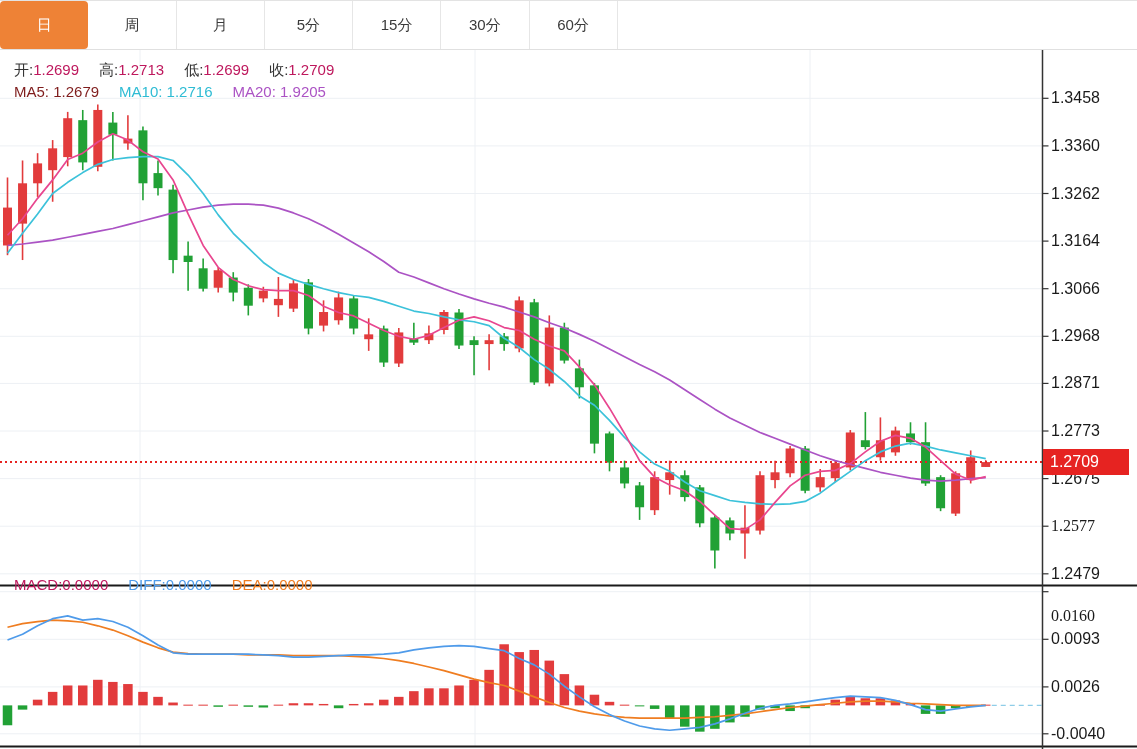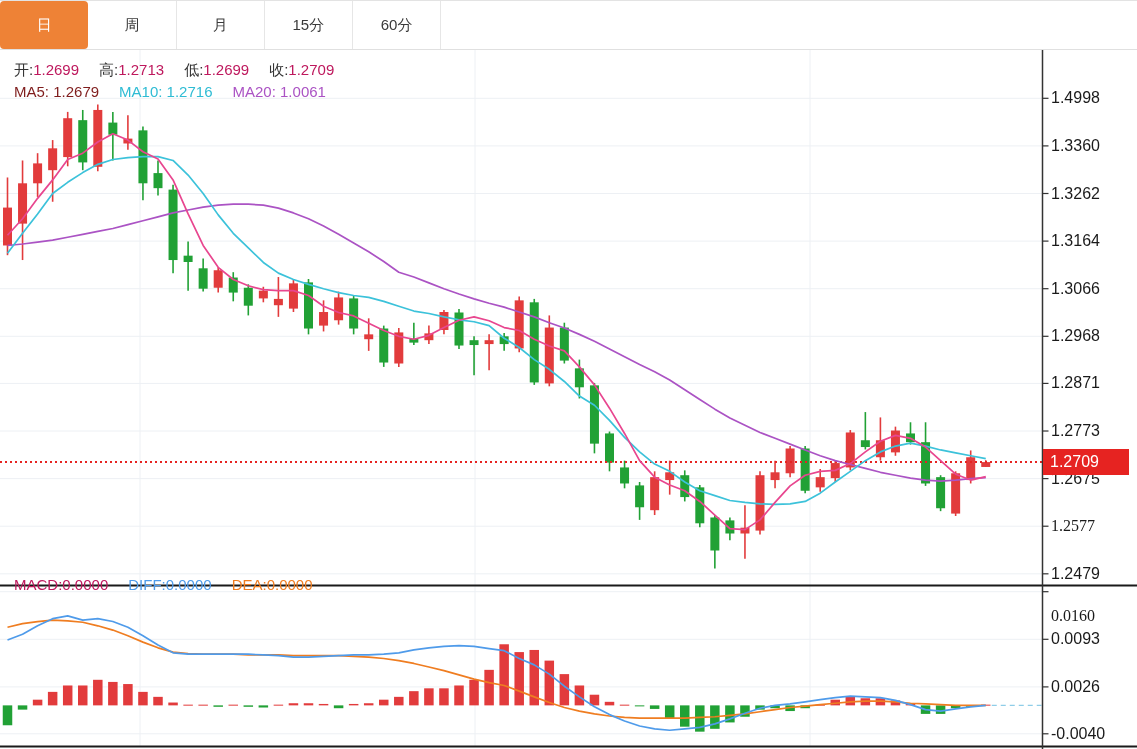--- a/index.html
+++ b/index.html
@@ -29,35 +29,37 @@
 </style>
 </head>
 <body>
 
 <div id="app">
 
   <div id="tabbar">
     <div class="tab active">日</div>
     <div class="tab">周</div>
     <div class="tab">月</div>
+    <div class="tab">5分</div>
     <div class="tab">15分</div>
+    <div class="tab">30分</div>
     <div class="tab">60分</div>
   </div>
 
   <div class="legend" style="top:61px">
     <span class="pair"><span class="lk">开:</span><span class="red">1.2699</span></span>
     <span class="pair"><span class="lk">高:</span><span class="red">1.2713</span></span>
     <span class="pair"><span class="lk">低:</span><span class="red">1.2699</span></span>
     <span class="pair"><span class="lk">收:</span><span class="red">1.2709</span></span>
   </div>
 
   <div class="legend" style="top:83px">
     <span class="pair pink"><span>MA5:</span> <span>1.2679</span></span>
     <span class="pair cyan"><span>MA10:</span> <span>1.2716</span></span>
-    <span class="pair purple"><span>MA20:</span> <span>1.0061</span></span>
+    <span class="pair purple"><span>MA20:</span> <span>1.9205</span></span>
   </div>
 
   <div class="legend" style="top:576px">
     <span class="pair red"><span>MACD:</span><span>0.0000</span></span>
     <span class="pair blue"><span>DIFF:</span><span>0.0000</span></span>
     <span class="pair orange"><span>DEA:</span><span>0.0000</span></span>
   </div>
 
   <svg id="chart" width="1137" height="699">
       <line x1="0" y1="48.3" x2="1042.5" y2="48.3" stroke="#edf0f4" stroke-width="1"></line>
@@ -297,21 +299,21 @@
       <line x1="1042.5" y1="428.6142857142859" x2="1048.5" y2="428.6142857142859" stroke="#333" stroke-width="1.2"></line>
       <line x1="1042.5" y1="476.2142857142861" x2="1048.5" y2="476.2142857142861" stroke="#333" stroke-width="1.2"></line>
       <line x1="1042.5" y1="523.8142857142863" x2="1048.5" y2="523.8142857142863" stroke="#333" stroke-width="1.2"></line>
       <line x1="1042.5" y1="541.7" x2="1048.5" y2="541.7" stroke="#333" stroke-width="1.2"></line>
       <line x1="1042.5" y1="589.3000000000001" x2="1048.5" y2="589.3000000000001" stroke="#333" stroke-width="1.2"></line>
       <line x1="1042.5" y1="636.9000000000001" x2="1048.5" y2="636.9000000000001" stroke="#333" stroke-width="1.2"></line>
       <line x1="1042.5" y1="683.789552238806" x2="1048.5" y2="683.789552238806" stroke="#333" stroke-width="1.2"></line>
     </svg>
 
   <div id="axis-labels">
-      <div class="axis-label" style="top: 88.3px;">1.4998</div>
+      <div class="axis-label" style="top: 88.3px;">1.3458</div>
       <div class="axis-label" style="top: 135.9px;">1.3360</div>
       <div class="axis-label" style="top: 183.5px;">1.3262</div>
       <div class="axis-label" style="top: 231.1px;">1.3164</div>
       <div class="axis-label" style="top: 278.7px;">1.3066</div>
       <div class="axis-label" style="top: 326.3px;">1.2968</div>
       <div class="axis-label" style="top: 373.414px;">1.2871</div>
       <div class="axis-label" style="top: 421.014px;">1.2773</div>
       <div class="axis-label" style="top: 468.614px;">1.2675</div>
       <div class="axis-label" style="top: 516.214px; font-family: Liberation Serif, serif;">1.2577</div>
       <div class="axis-label" style="top: 563.814px;">1.2479</div>

